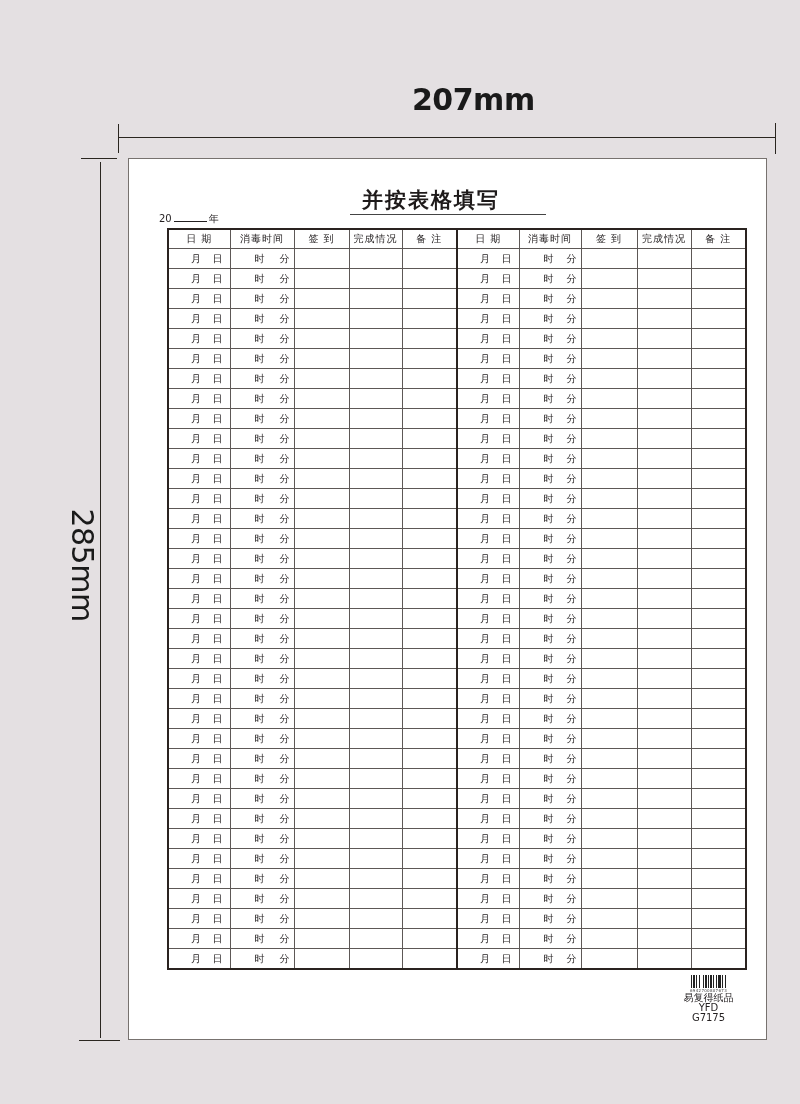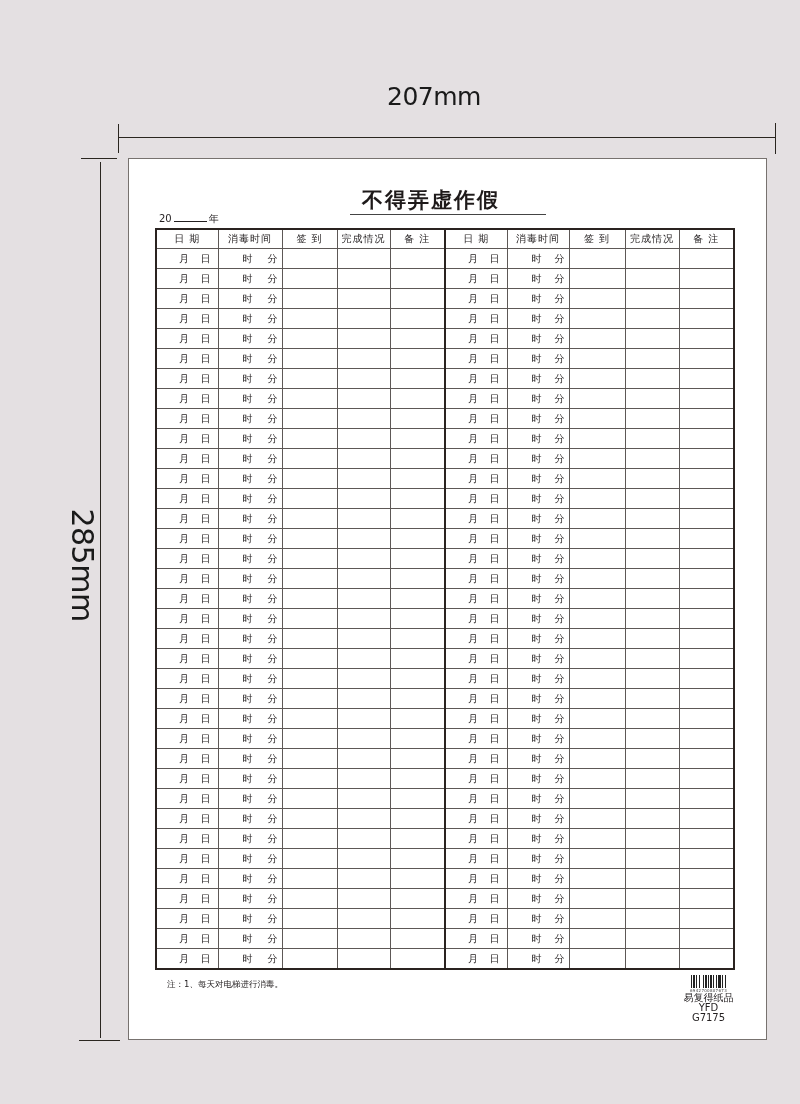--- a/index.html
+++ b/index.html
@@ -4,23 +4,23 @@
   <style>
     html, body { margin: 0; padding: 0; }
     body {
       width: 800px; height: 1104px;
       background: #e4e0e2;
       position: relative; overflow: hidden;
       font-family: "DejaVu Sans", "Liberation Sans", sans-serif;
       color: #231f20;
     }
     .dim-label-w {
-      position: absolute; left: 387px; top: 82px; width: 140px;
-      font-size: 25px; font-family: "DejaVu Sans", sans-serif;
-      color: #1a1a1a; letter-spacing: -0.5px;
+      position: absolute; left: 412px; top: 82px; width: 140px;
+      font-size: 30px; font-family: "DejaVu Sans", sans-serif;
+      color: #1a1a1a; letter-spacing: -0.5px; font-weight: bold;
     }
     .dim-line-h { position: absolute; left: 118px; top: 137px; width: 658px; height: 1px; background: #2a2620; }
     .tick-v-left { position: absolute; left: 118px; top: 124px; width: 1px; height: 29px; background: #2a2620; }
     .tick-v-right { position: absolute; left: 775px; top: 123px; width: 1px; height: 31px; background: #2a2620; }
 
     .dim-line-v { position: absolute; left: 100px; top: 162px; width: 1px; height: 876px; background: #2a2620; }
     .tick-h-top { position: absolute; left: 81px; top: 158px; width: 36px; height: 1px; background: #2a2620; }
     .tick-h-bottom { position: absolute; left: 79px; top: 1040px; width: 41px; height: 1px; background: #2a2620; }
     .dim-label-h {
       position: absolute; left: 12px; top: 548px; width: 140px; height: 34px;
@@ -35,21 +35,21 @@
     }
     .title {
       position: absolute; left: 362px; top: 186px;
       font-size: 21px; font-weight: bold; letter-spacing: 2px; color: #1e1a1a;
     }
     .title-underline { position: absolute; left: 350px; top: 214px; width: 196px; height: 1px; background: #444; }
     .year-line { position: absolute; left: 159px; top: 212px; font-size: 10px; color: #231f20; }
     .year-blank { display: inline-block; width: 33px; border-bottom: 1px solid #231f20; height: 9px; vertical-align: baseline; margin: 0 2px; }
 
     .reg-table {
-      position: absolute; left: 155px; top: 228px; width: 578px; height: 740px;
+      position: absolute; left: 167px; top: 228px; width: 578px; height: 740px;
       border-collapse: collapse; table-layout: fixed;
       border: 2px solid #2a2320;
     }
     .reg-table td, .reg-table th {
       border: 1px solid #5d5856; height: 19px; padding: 0;
       font-size: 10px; font-weight: normal; color: #231f20;
       text-align: center; white-space: nowrap; overflow: hidden;
     }
     .reg-table th { height: 18px; letter-spacing: 1px; }
     .reg-table .mid { border-right: 2px solid #2a2320; }
@@ -74,21 +74,21 @@
 <div class="tick-v-left"></div>
 <div class="tick-v-right"></div>
 
 <div class="dim-line-v"></div>
 <div class="tick-h-top"></div>
 <div class="tick-h-bottom"></div>
 <div class="dim-label-h">285mm</div>
 
 <div class="page"></div>
 
-<div class="title">不得弄虚作假</div>
+<div class="title">并按表格填写</div>
 <div class="title-underline"></div>
 
 <div class="year-line">
   <span>20</span><span class="year-blank"></span><span>年</span>
 </div>
 
 <table class="reg-table" id="reg-table">
   <colgroup>
     <col style="width:62px">
       <col style="width:64px">
@@ -1265,21 +1265,20 @@
           </div>
         </td>
         <td></td>
         <td></td>
         <td></td>
       </tr>
     </tbody>
 </table>
 
 <div class="notes">
-  <div>注：1、每天对电梯进行消毒。</div>
 </div>
 
 <div class="barcode-wrap">
   <div class="barcode" id="barcode">
       <span style="width: 1px; margin-right: 0px;"></span>
       <span style="width: 0px; margin-right: 1px; background: transparent;"></span>
       <span style="width: 2px; margin-right: 0px;"></span>
       <span style="width: 0px; margin-right: 1px; background: transparent;"></span>
       <span style="width: 1px; margin-right: 0px;"></span>
       <span style="width: 0px; margin-right: 2px; background: transparent;"></span>

